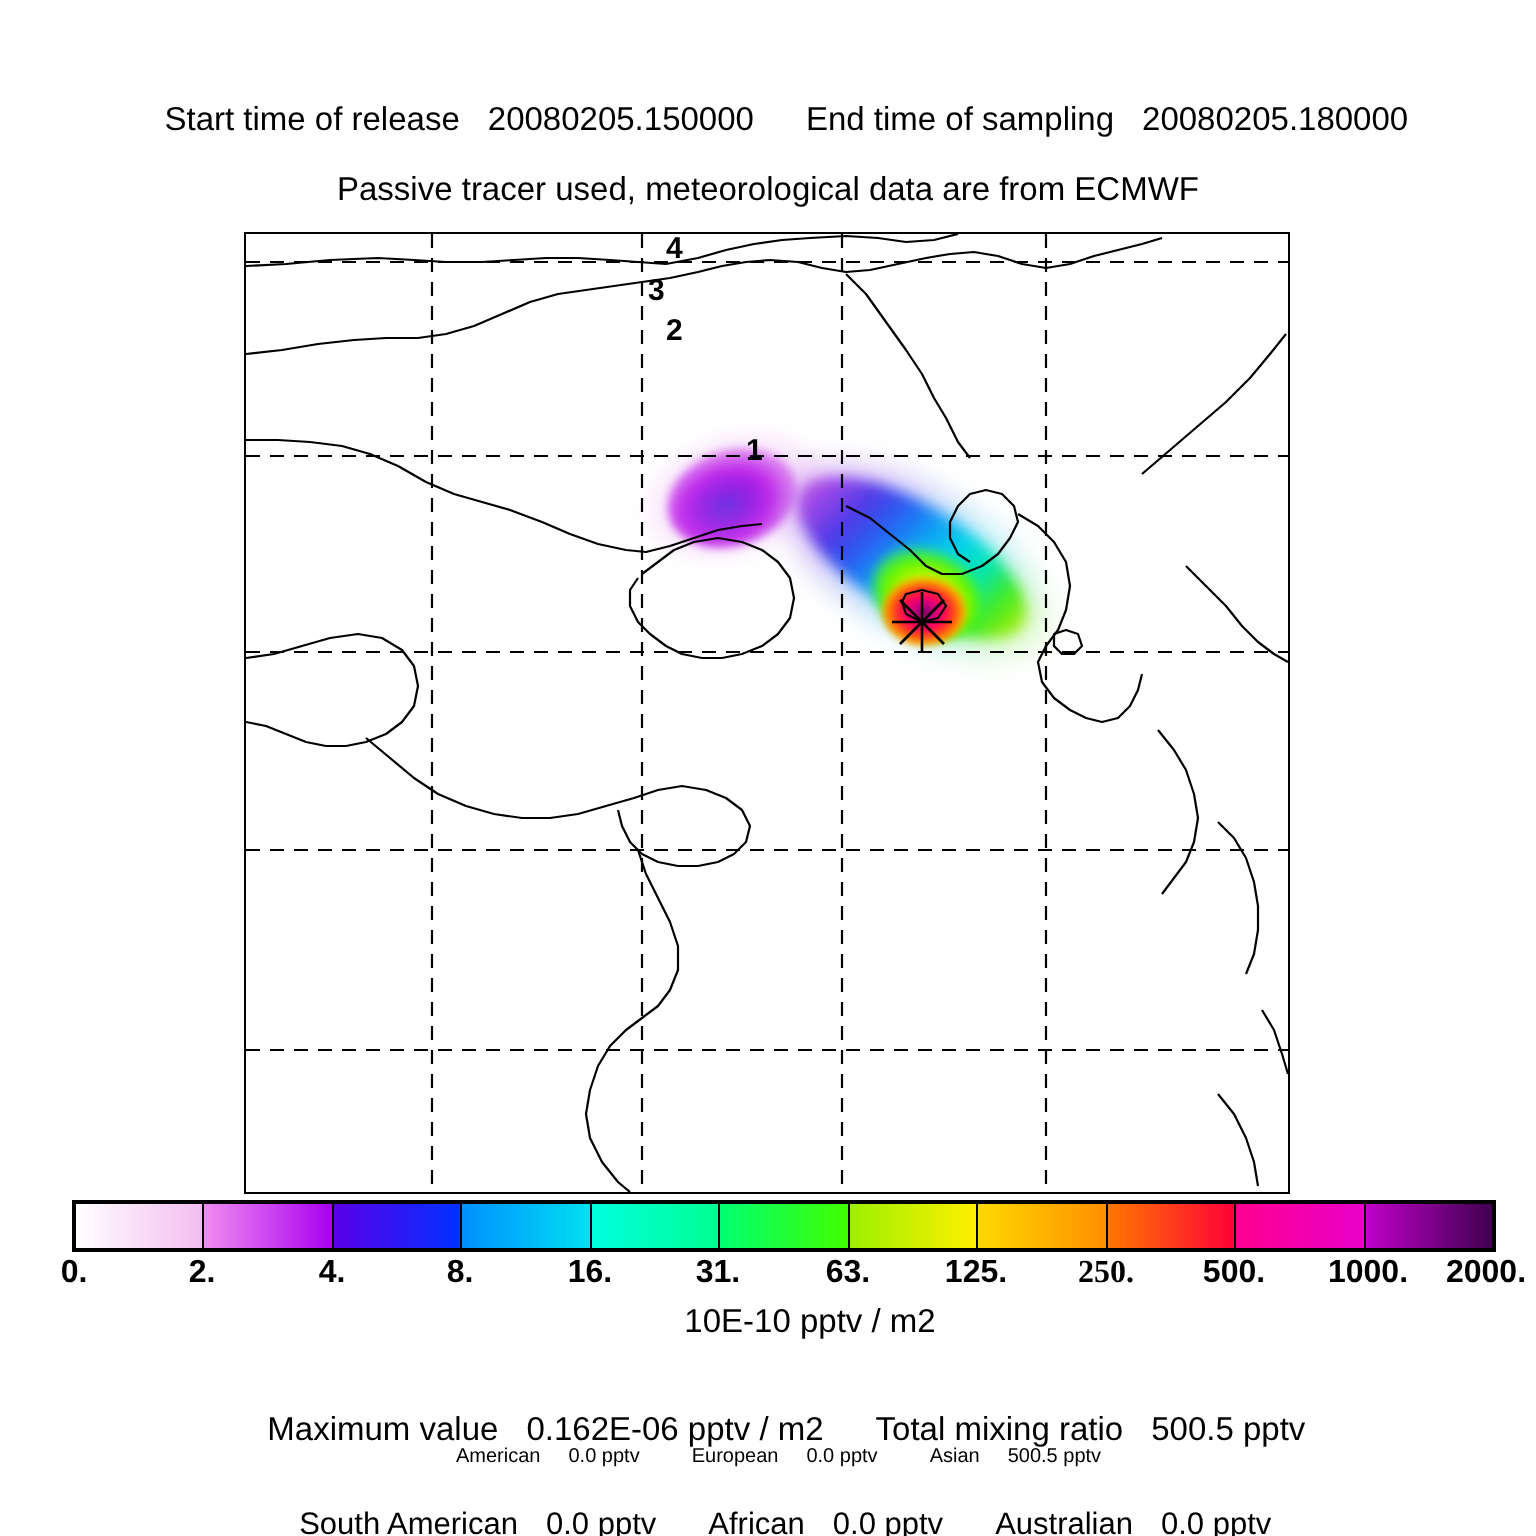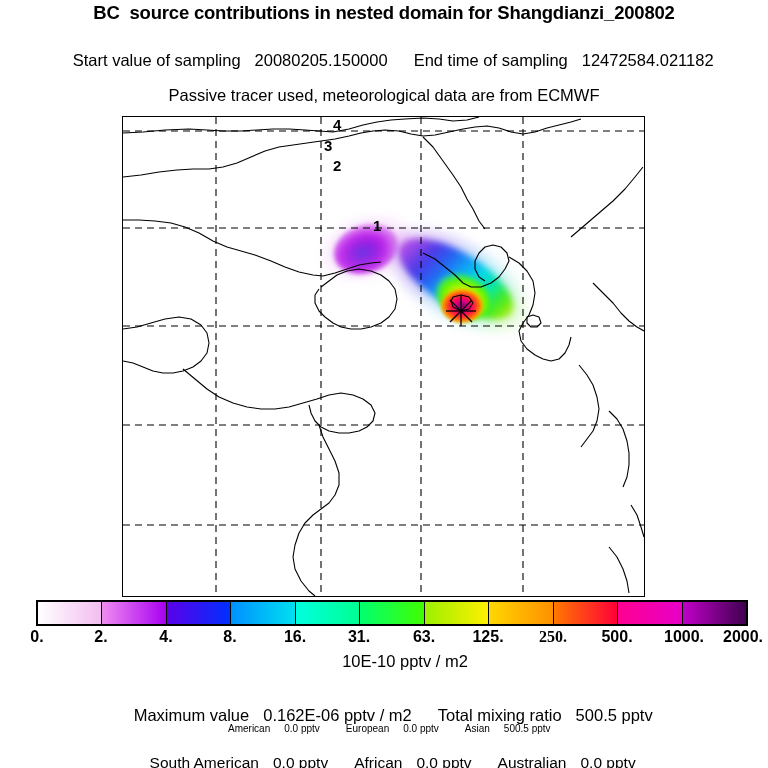--- a/index.html
+++ b/index.html
@@ -45,24 +45,23 @@
   .foot{position:absolute;left:0;width:768px;text-align:center;white-space:pre;}
   #f1{top:687px;font-size:16.5px;}
   #f2{top:712px;font-size:10px;}
   #f3{top:736px;font-size:15.5px;}
 </style>
 </head>
 <body>
 
 <div id="page">
 
-  <div class="hdr" id="title">BC  source contributions in nested domain for Shangdianzi_200802</div>
 
   <div class="hdr" id="line2">
-    <span>Start value of sampling</span><span class="gap-s"></span><span>20080205.150000</span><span class="gap"></span><span>End time of sampling</span><span class="gap-s"></span><span>12472584.021182</span>
+    <span>Start time of release</span><span class="gap-s"></span><span>20080205.150000</span><span class="gap"></span><span>End time of sampling</span><span class="gap-s"></span><span>20080205.180000</span>
   </div>
 
 
   <div class="hdr" id="line4">Passive tracer used, meteorological data are from ECMWF</div>
 
   <div id="map-frame">
 
     <div class="plume-layer">
 
       <div class="blob" style="left:210px;top:108px;width:66px;height:48px;

